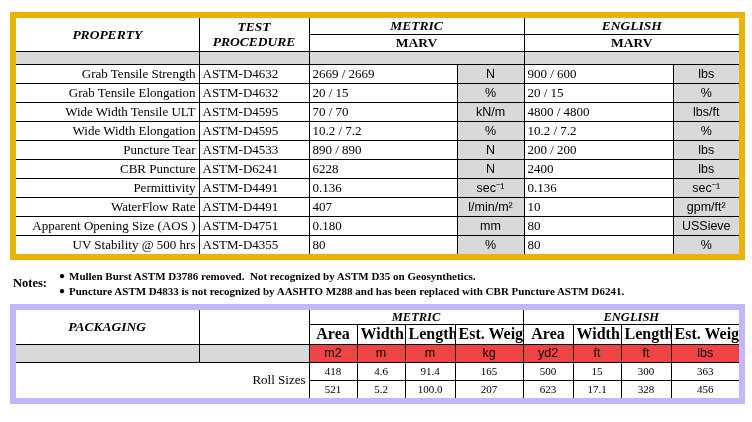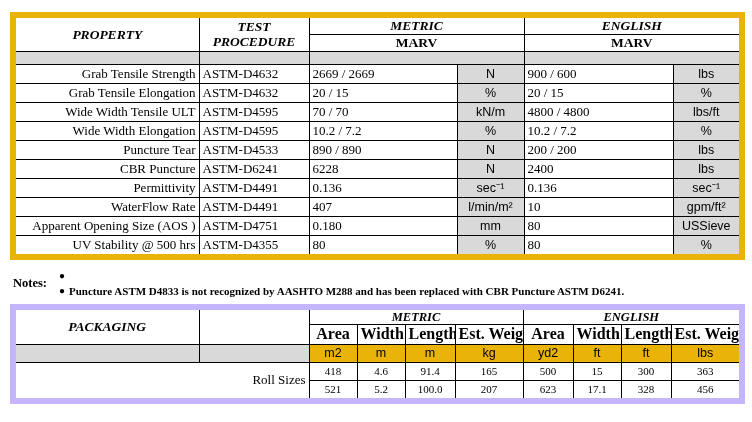--- a/index.html
+++ b/index.html
@@ -106,21 +106,21 @@
     font-size: 12.5px;
     text-align: center;
   }
   .pack-colhdr {
     font-weight: bold;
     font-size: 16px;
     text-align: center;
   }
   .pack-unit {
     text-align: center;
-    background: #eab308;
+    background: #ef4444;
     font-family: "Liberation Sans", sans-serif;
     font-size: 12.5px;
   }
   .pack-num { text-align: center; font-size: 11px; }
   .rolls-cell { text-align: right; padding-left: 5px; }
 </style>
 </head>
 <body>
 
 <div class="page">
@@ -233,20 +233,21 @@
         <td class="unit-cell">%</td>
       </tr>
     </tbody>
   </table>
 
   <div class="notes">
     <div class="notes-label">Notes:</div>
     <div class="notes-list">
       <div class="note-line">
         <span class="bullet">●</span>
+        <span class="note-text">Mullen Burst ASTM D3786 removed.  Not recognized by ASTM D35 on Geosynthetics.</span>
       </div>
       <div class="note-line">
         <span class="bullet">●</span>
         <span class="note-text">Puncture ASTM D4833 is not recognized by AASHTO M288 and has been replaced with CBR Puncture ASTM D6241.</span>
       </div>
     </div>
   </div>
 
   <table class="pack-table">
     <colgroup>

